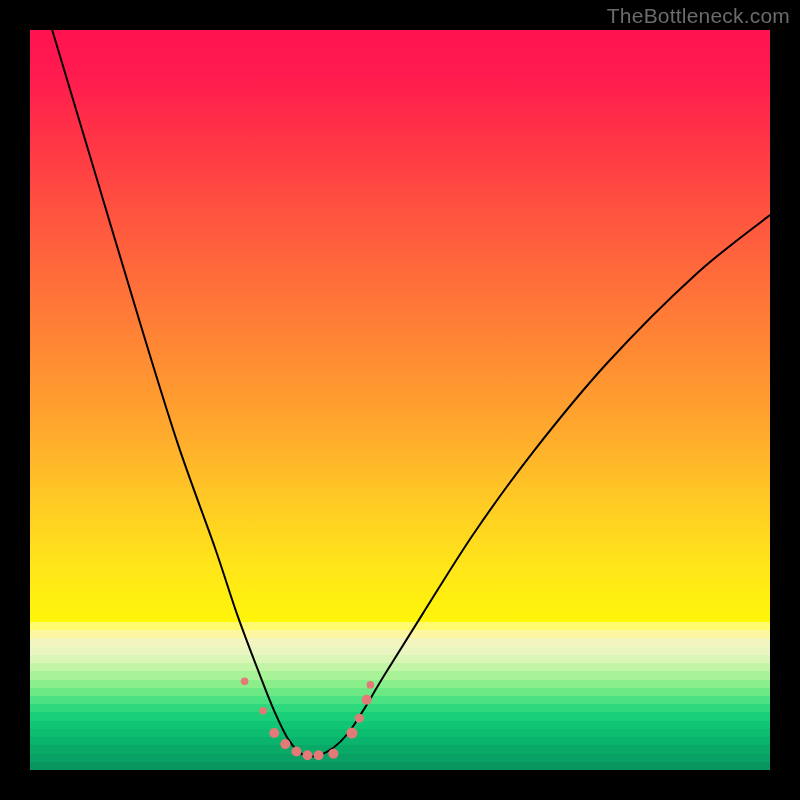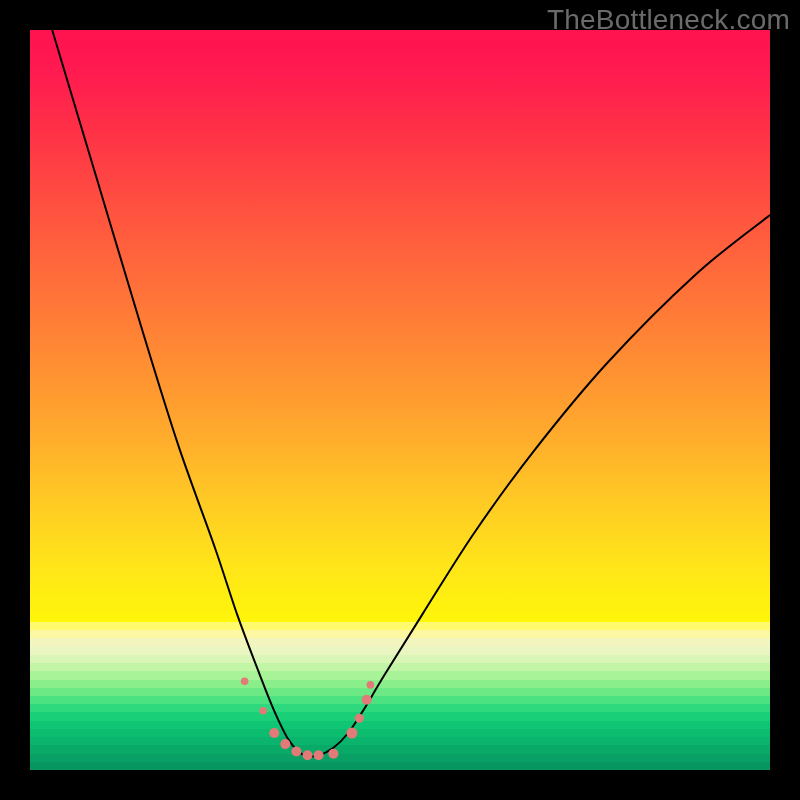--- a/index.html
+++ b/index.html
@@ -15,21 +15,21 @@
     position: relative;
     width: 800px;
     height: 800px;
     background: #000000;
   }
   .watermark {
     position: absolute;
     top: 4px;
     right: 10px;
     color: #6b6b6b;
-    font-size: 28px;
+    font-size: 21px;
     font-weight: 500;
     letter-spacing: 0.2px;
     z-index: 10;
   }
   .plot-area {
     position: absolute;
     left: 30px;
     top: 30px;
     width: 740px;
     height: 740px;

